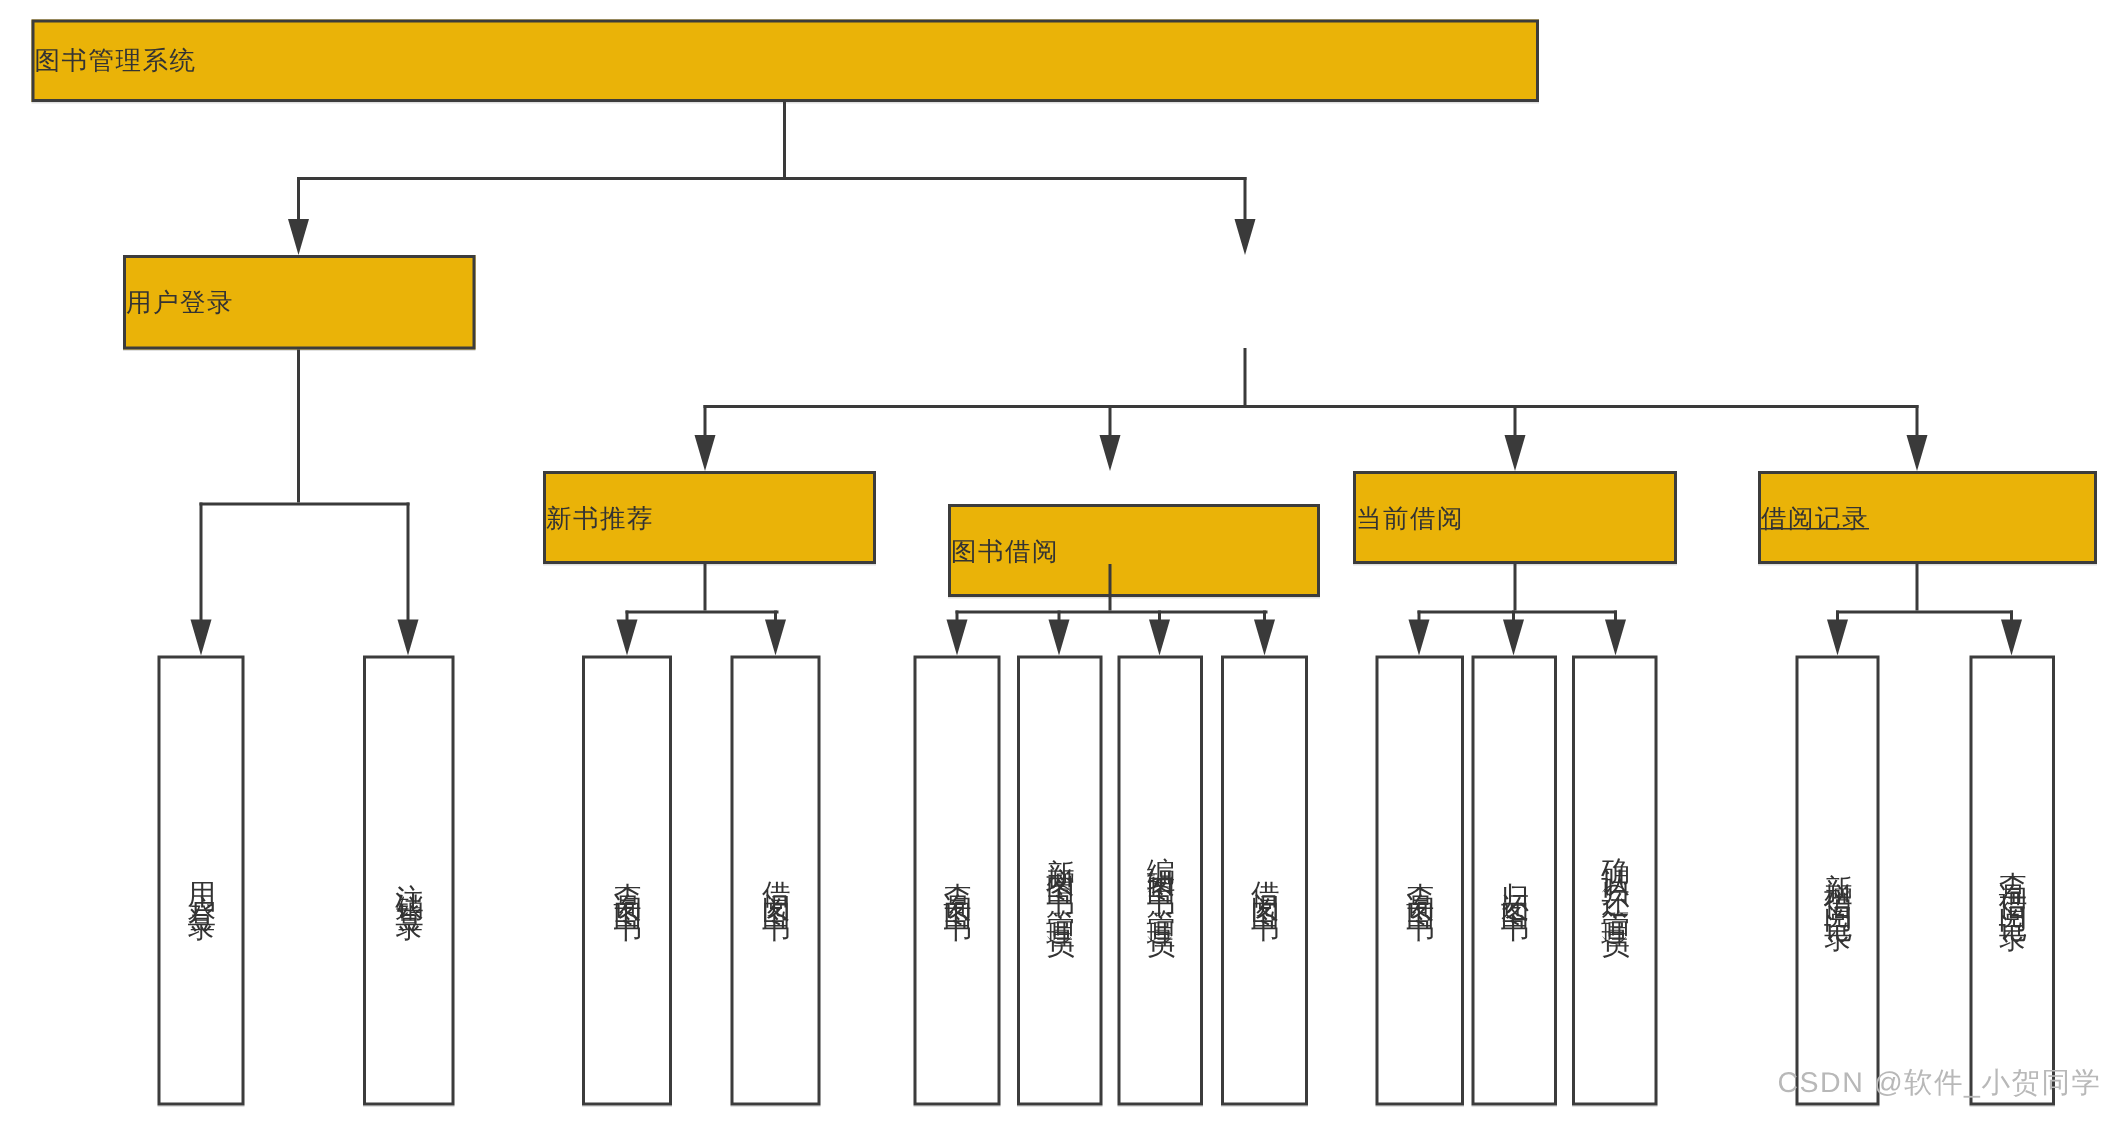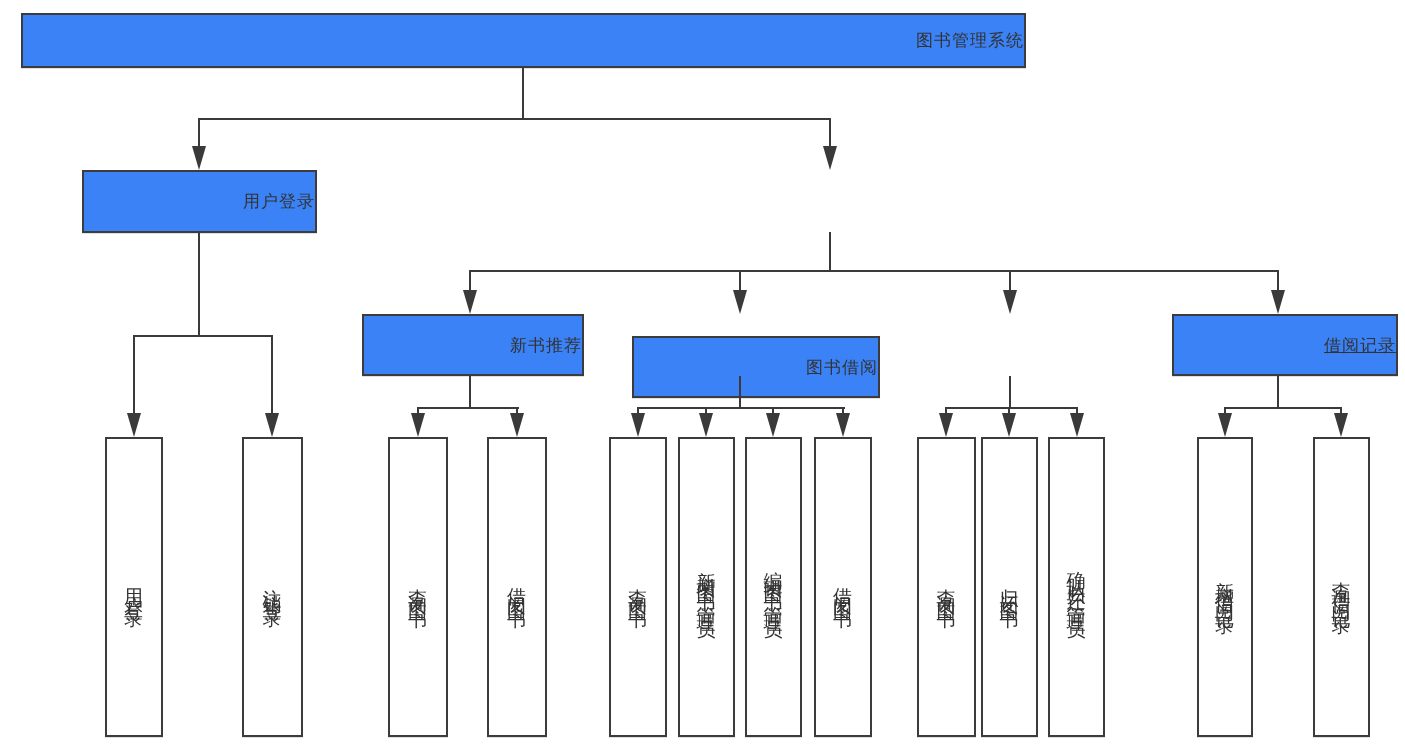--- a/index.html
+++ b/index.html
@@ -1,22 +1,22 @@
 <!DOCTYPE html>
 <html><head>
 <meta charset="utf-8">
 <style>
   html,body{margin:0;padding:0;background:#ffffff;}
   .canvas{
     position:relative;width:1405px;height:747px;background:#ffffff;overflow:hidden;
     font-family:"Liberation Sans","DejaVu Sans",sans-serif;color:#333333;
   }
   .node{
-    position:absolute;box-sizing:border-box;background:#3b82f6;
-    border:2px solid #3c3c3c;display:flex;align-items:center;justify-content:flex-end;
+    position:absolute;box-sizing:border-box;background:#eab308;
+    border:2px solid #3c3c3c;display:flex;align-items:center;justify-content:flex-start;
     font-size:17px;letter-spacing:1px;color:#333333;
     box-shadow:0 1px 0 rgba(0,0,0,0.12);
   }
   .node-v{
     position:absolute;box-sizing:border-box;background:#ffffff;
     border:2px solid #3c3c3c;display:flex;align-items:center;justify-content:center;
     box-shadow:0 1px 0 rgba(0,0,0,0.12);
   }
   .node-v .vtext{
     writing-mode:vertical-rl;text-orientation:mixed;
@@ -49,20 +49,23 @@
 
 
   <div class="node" style="left:362px;top:314px;width:222px;height:62px;">
     <span>新书推荐</span>
   </div>
 
   <div class="node" style="left:632px;top:308px;width:248px;height:62px;margin-top:28px;">
     <span>图书借阅</span>
   </div>
 
+  <div class="node" style="left:902px;top:314px;width:216px;height:62px;">
+    <span>当前借阅</span>
+  </div>
 
   <div class="node" style="left:1172px;top:314px;width:226px;height:62px;text-decoration:underline;">
     <span>借阅记录</span>
   </div>
 
   <div class="node-v" style="left:105px;top:437px;width:58px;height:300px;">
     <span class="vtext">用户登录</span>
   </div>
 
   <div class="node-v" style="left:242px;top:437px;width:61px;height:300px;">
@@ -165,14 +168,15 @@
   <div class="vline" style="left:1076px;top:407px;height:10px;"></div>
   <div class="ahead" style="left:1070px;top:413px;"></div>
 
   <div class="vline" style="left:1277px;top:376px;height:31px;"></div>
   <div class="hline" style="left:1224px;top:407px;width:118px;"></div>
   <div class="vline" style="left:1224px;top:407px;height:10px;"></div>
   <div class="ahead" style="left:1218px;top:413px;"></div>
   <div class="vline" style="left:1340px;top:407px;height:10px;"></div>
   <div class="ahead" style="left:1334px;top:413px;"></div>
 
+  <div class="watermark" style="left:1185px;top:709px;">CSDN @软件_小贺同学</div>
 
 </div>
 
 </body></html>

